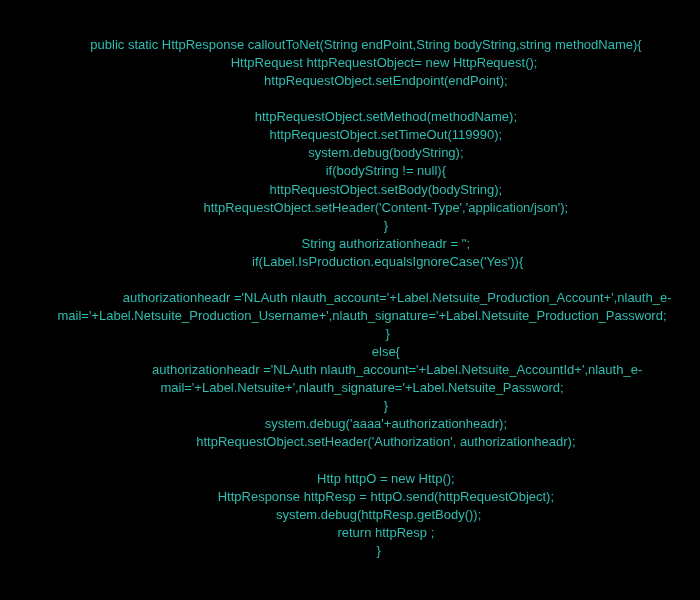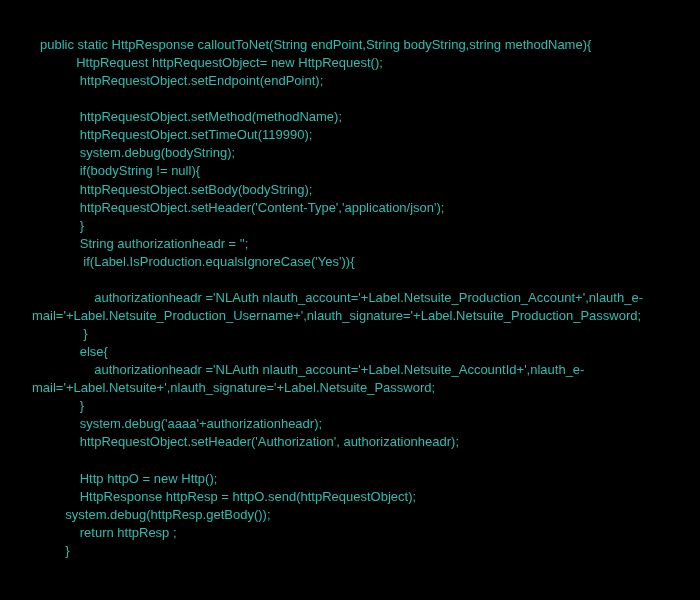--- a/index.html
+++ b/index.html
@@ -1,18 +1,19 @@
 <!DOCTYPE html>
 <html><head>
   <meta charset="utf-8">
   <style>
     * {
       margin: 8px;
       padding: 0;
       box-sizing: border-box;
+      text-align: center;
     }
     body {
       background-color: #000000;
       color: #2fbdb1;
       font-family: 'Segoe UI', Tahoma, Geneva, sans-serif;
       font-size: 13px;
       line-height: 1.39;
       padding: 12px 8px;
       width: 700px;
       height: 600px;

